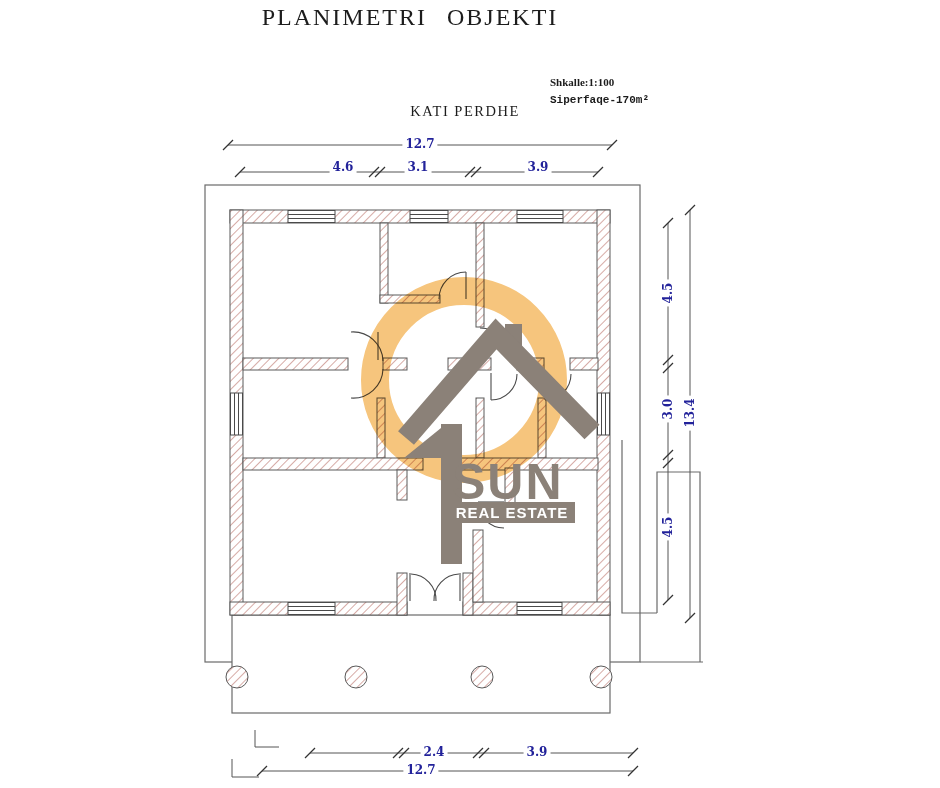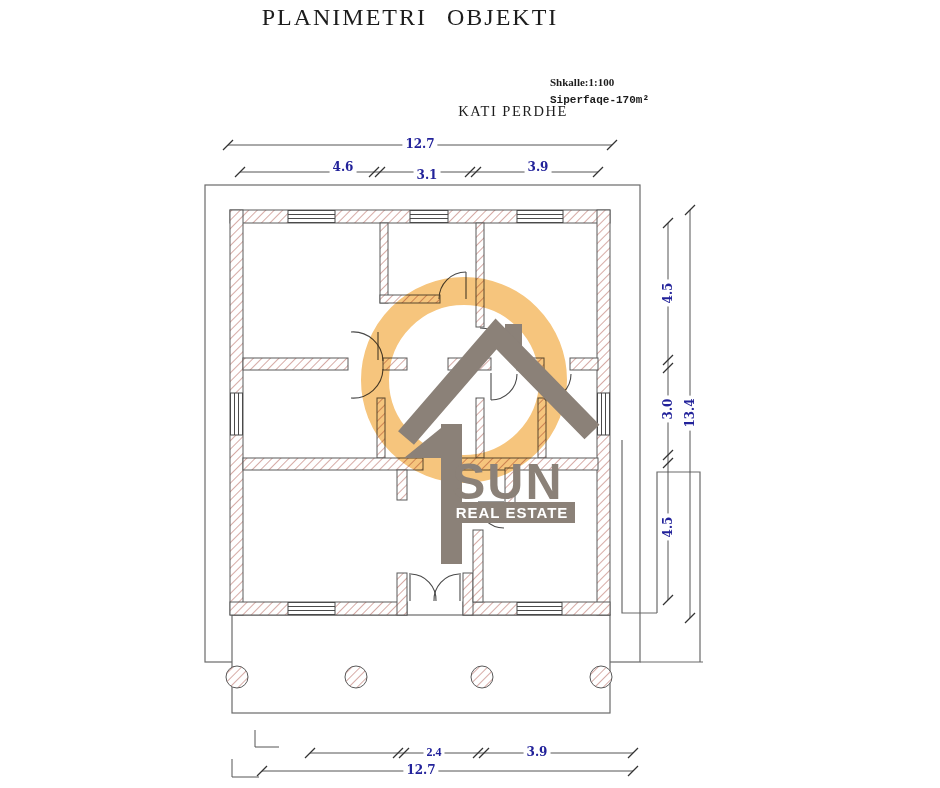--- a/index.html
+++ b/index.html
@@ -6,21 +6,21 @@
   .stage{
     position:relative;width:940px;height:788px;background:#ffffff;overflow:hidden;
     font-family:"Liberation Serif", serif;
   }
   .title{
     position:absolute;left:230px;top:4px;width:360px;text-align:center;
     font-size:24px;letter-spacing:2px;word-spacing:12px;color:#1c1c1c;font-weight:500;
   }
   .floor-label{
     position:absolute;left:405px;top:103px;width:120px;text-align:center;
-    font-size:14.5px;letter-spacing:1.5px;color:#1c1c1c;font-weight:500;margin-left:48px;
+    font-size:14.5px;letter-spacing:1.5px;color:#1c1c1c;font-weight:500;
   }
   .scale-label,.area-label{
     position:absolute;left:550px;font-size:11px;font-weight:bold;color:#1c1c1c;
   }
   .scale-label{top:76px;}
   .area-label{top:94px;font-family:Liberation Mono, monospace;}
   .plan-svg{position:absolute;left:0;top:0;}
   .dim{
     position:absolute;font-family:"DejaVu Serif", serif;font-weight:bold;
     font-size:12px;color:#22229A;background:#ffffff;padding:0 3px;line-height:13px;
@@ -220,24 +220,24 @@
       <polygon points="441,428 441,458 404,458" fill="#8B8178"></polygon>
       <rect x="441" y="424" width="21" height="140" fill="#8B8178"></rect>
       <text x="452" y="499" fill="#8B8178" font-family="Liberation Sans, sans-serif" font-weight="bold" font-size="50" letter-spacing="2">SUN</text>
       <rect x="449" y="502" width="126" height="21" fill="#8B8178"></rect>
       <text x="512" y="518" fill="#ffffff" text-anchor="middle" font-family="Liberation Sans, sans-serif" font-weight="bold" font-size="15" letter-spacing="1">REAL ESTATE</text>
     </g>
   </svg>
 
   <span class="dim hdim" style="left:420px;top:144px;">12.7</span>
   <span class="dim hdim" style="left:308px;top:167px;margin-left:35px;">4.6</span>
-  <span class="dim hdim" style="left:427px;top:167px;margin-top:8px;">3.1</span>
+  <span class="dim hdim" style="left:418px;top:167px;">3.1</span>
   <span class="dim hdim" style="left:538px;top:167px;">3.9</span>
 
   <span class="dim vdim" style="left:668px;top:293px;">4.5</span>
   <span class="dim vdim" style="left:668px;top:409px;">3.0</span>
   <span class="dim vdim" style="left:668px;top:527px;">4.5</span>
   <span class="dim vdim" style="left:690px;top:413px;">13.4</span>
 
-  <span class="dim hdim" style="left:434px;top:752px;font-family:Liberation Serif, serif;">2.4</span>
+  <span class="dim hdim" style="left:434px;top:752px;">2.4</span>
   <span class="dim hdim" style="left:537px;top:752px;">3.9</span>
   <span class="dim hdim" style="left:421px;top:770px;">12.7</span>
 </div>
 
 </body></html>

